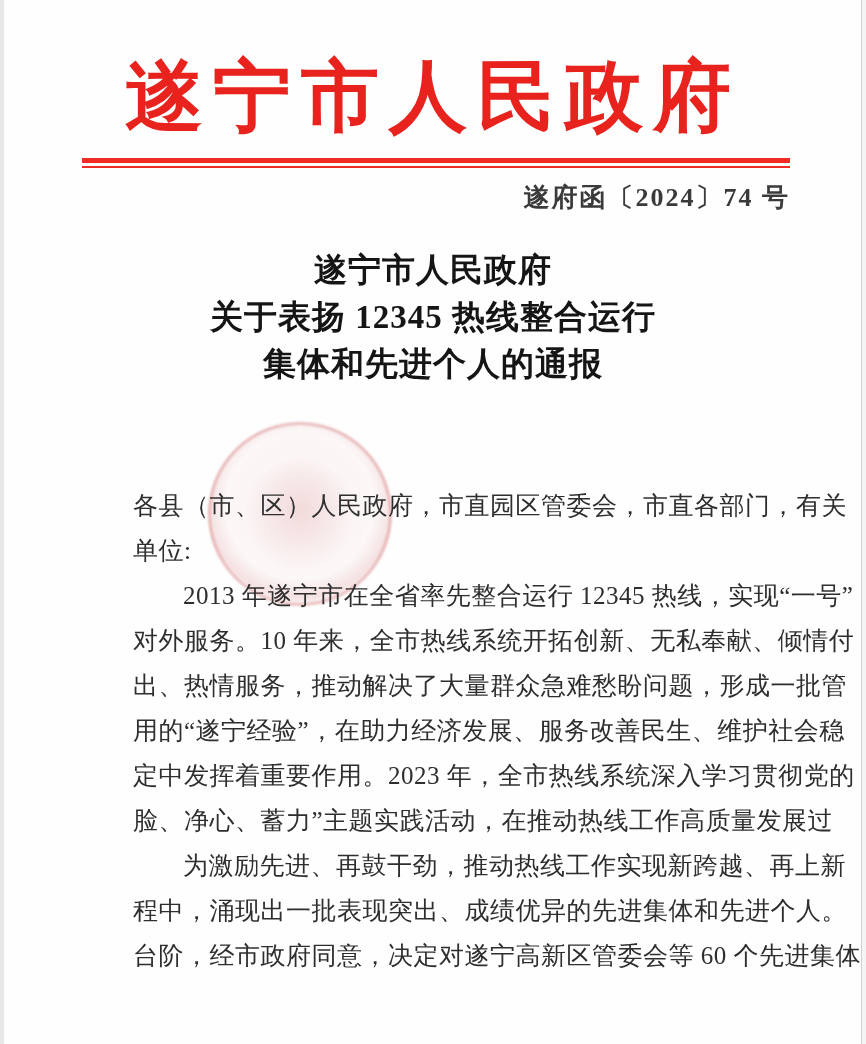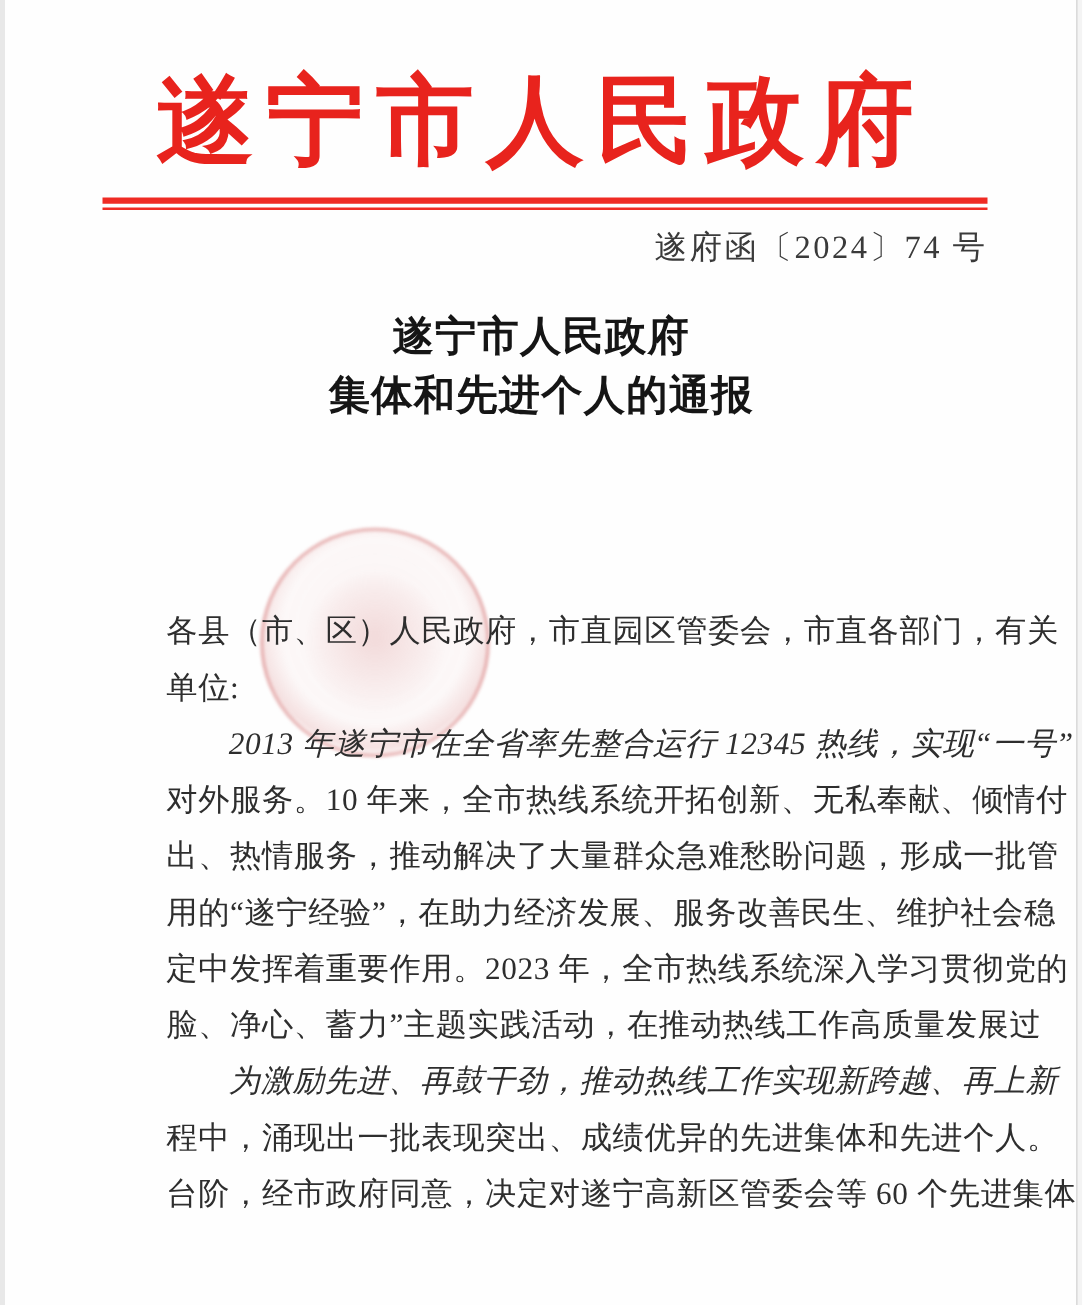--- a/index.html
+++ b/index.html
@@ -54,20 +54,21 @@
   .rule-thin  { height: 2px; background: #ef2b24; margin-top: 3px; }
 
   .doc-number {
     position: absolute;
     top: 180px;
     right: 76px;
     font-size: 26px;
     color: #3a3a3a;
     letter-spacing: 2px;
     white-space: nowrap;
+    font-weight: bold;
   }
 
   .doc-title {
     position: absolute;
     top: 247px;
     left: 0;
     width: 100%;
     text-align: center;
     font-weight: bold;
     color: #151515;
@@ -122,21 +123,20 @@
     white-space: nowrap;
     overflow: visible;
     margin-left: 33px;
   }
   .line.no-j {
     text-align: center;
     text-align-last: left;
   }
   .line.indent {
     text-indent: 50px;
-    font-style: italic;
   }
 </style>
 </head>
 <body>
 
 <div class="page">
   <div class="edge-left"></div>
   <div class="edge-right-pad"></div>
   <div class="edge-right"></div>
 
@@ -144,20 +144,21 @@
 
   <div class="rule-wrap">
     <div class="rule-thick"></div>
     <div class="rule-thin"></div>
   </div>
 
   <div class="doc-number">遂府函〔2024〕74 号</div>
 
   <div class="doc-title">
     <div>遂宁市人民政府</div>
+    <div>关于表扬 12345 热线整合运行</div>
     <div>集体和先进个人的通报</div>
   </div>
 
   <div class="seal"></div>
 
   <div class="body-text">
     <div class="line">各县（市、区）人民政府，市直园区管委会，市直各部门，有关</div>
     <div class="line no-j">单位:</div>
     <div class="line indent">2013 年遂宁市在全省率先整合运行 12345 热线，实现“一号”</div>
     <div class="line">对外服务。10 年来，全市热线系统开拓创新、无私奉献、倾情付</div>

